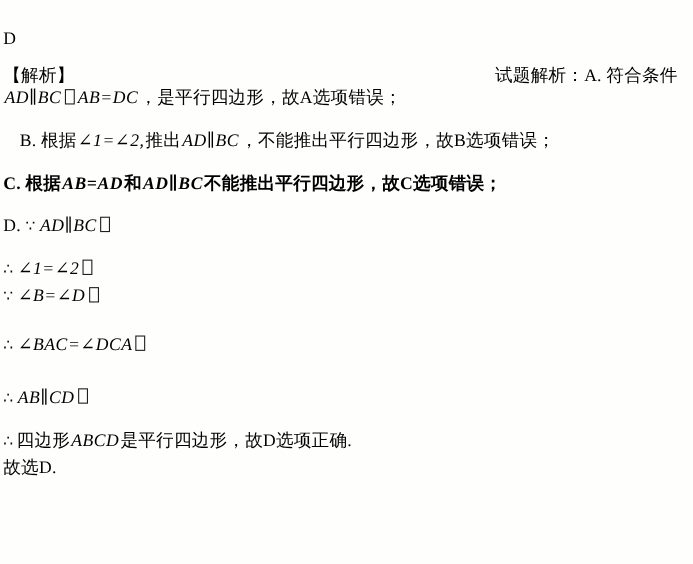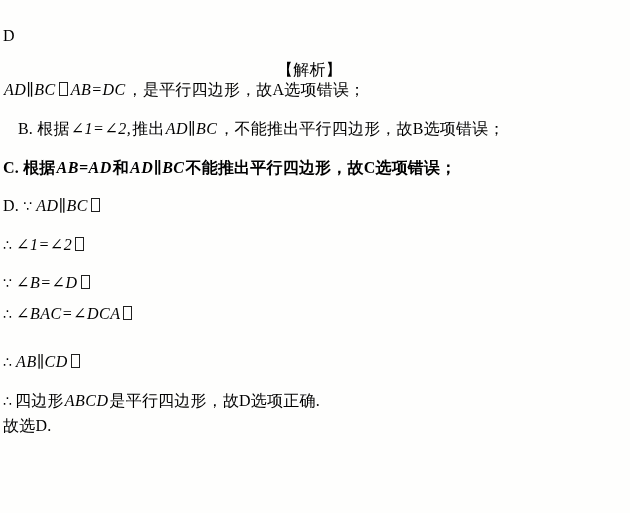--- a/index.html
+++ b/index.html
@@ -24,32 +24,32 @@
     left: 3px;
     margin: 0;
     font-size: 16px;
     line-height: 19px;
     white-space: nowrap;
     letter-spacing: 0.2px;
   }
   .line.has-right {
     right: 14px;
     display: flex;
-    justify-content: center;
+    justify-content: space-between;
   }
   .right-note { white-space: nowrap; }
   
   .line-0  { top: 26px; }
   .line-1  { top: 60px; }
   .line-2  { top: 80px; }
   .line-3  { top: 119px; margin-left: 15px; }
   .line-4  { top: 158px; font-weight: bold; }
   .line-5  { top: 196px; }
   .line-6  { top: 235px; }
-  .line-7  { top: 273px; }
+  .line-7  { top: 260px; }
   .line-8  { top: 304px; text-align: center; }
   .line-9  { top: 352px; }
   .line-10 { top: 391px; text-align: center; }
   .line-11 { top: 416px; text-align: right; }
 
   
   .seg-cn {
     font-style: normal;
     font-family: "Liberation Serif", "DejaVu Serif", serif;
   }
@@ -80,20 +80,21 @@
   }
 </style>
 </head>
 <body>
 
 <main class="doc">
   <div>
       <p class="line line-0"><span><span class="seg-latin">D</span></span></p>
       <p class="line line-1 has-right">
         <span><span class="seg-cn">【解析】</span></span>
+        <span class="right-note"><span class="seg-cn">试题解析：</span><span class="seg-latin">A.</span><span class="seg-cn"> 符合条件</span></span>
       </p>
       <p class="line line-2"><span><span class="seg-math">AD∥BC</span><span class="seg-box"></span><span class="seg-math">AB=DC</span><span class="seg-cn">，是平行四边形，故A选项错误；</span></span></p>
       <p class="line line-3"><span><span class="seg-latin">B. </span><span class="seg-cn">根据</span><span class="seg-math">∠1=∠2,</span><span class="seg-cn">推出</span><span class="seg-math">AD∥BC</span><span class="seg-cn">，不能推出平行四边形，故B选项错误；</span></span></p>
       <p class="line line-4"><span><span class="seg-latin">C. </span><span class="seg-cn">根据</span><span class="seg-math">AB=AD</span><span class="seg-cn">和</span><span class="seg-math">AD∥BC</span><span class="seg-cn">不能推出平行四边形，故C选项错误；</span></span></p>
       <p class="line line-5"><span><span class="seg-latin">D. </span><span class="seg-sym">∵</span><span class="seg-math">AD∥BC</span><span class="seg-box"></span></span></p>
       <p class="line line-6"><span><span class="seg-sym">∴</span><span class="seg-math">∠1=∠2</span><span class="seg-box"></span></span></p>
       <p class="line line-7"><span><span class="seg-sym">∵</span><span class="seg-math">∠B=∠D</span><span class="seg-box"></span></span></p>
       <p class="line line-8"><span><span class="seg-sym">∴</span><span class="seg-math">∠BAC=∠DCA</span><span class="seg-box"></span></span></p>
       <p class="line line-9"><span><span class="seg-sym">∴</span><span class="seg-math">AB∥CD</span><span class="seg-box"></span></span></p>
       <p class="line line-10"><span><span class="seg-sym">∴</span><span class="seg-cn">四边形</span><span class="seg-math">ABCD</span><span class="seg-cn">是平行四边形，故D选项正确.</span></span></p>

